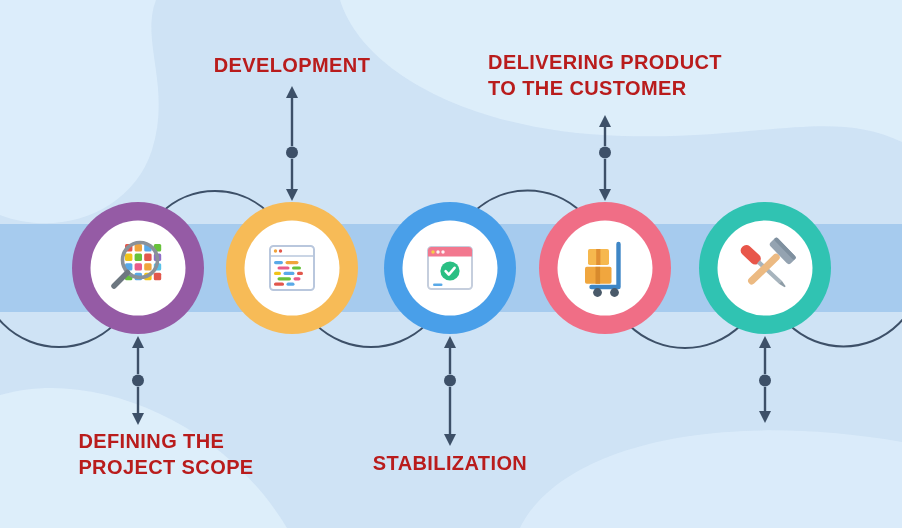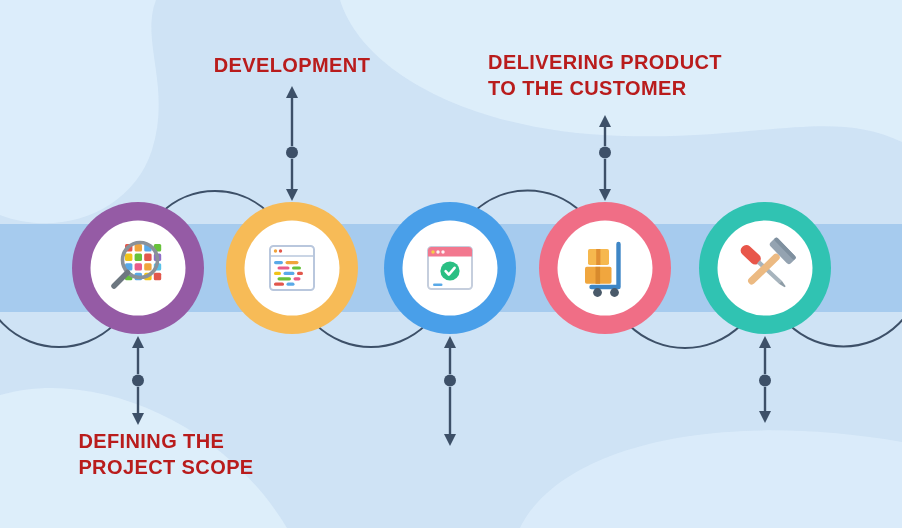--- a/index.html
+++ b/index.html
@@ -180,16 +180,17 @@
           </g>
         </g>
       </g>
 
     </g>
   </svg>
 
   <div class="stage-label" style="left:138px;top:429px;margin-left:28px;">DEFINING THE
 PROJECT SCOPE</div>
   <div class="stage-label" style="left:292px;top:53px;">DEVELOPMENT</div>
+  <div class="stage-label" style="left:450px;top:451px;">STABILIZATION</div>
   <div class="stage-label" style="left:605px;top:50px;">DELIVERING PRODUCT
 TO THE CUSTOMER</div>
 
 </div>
 
 </body></html>

